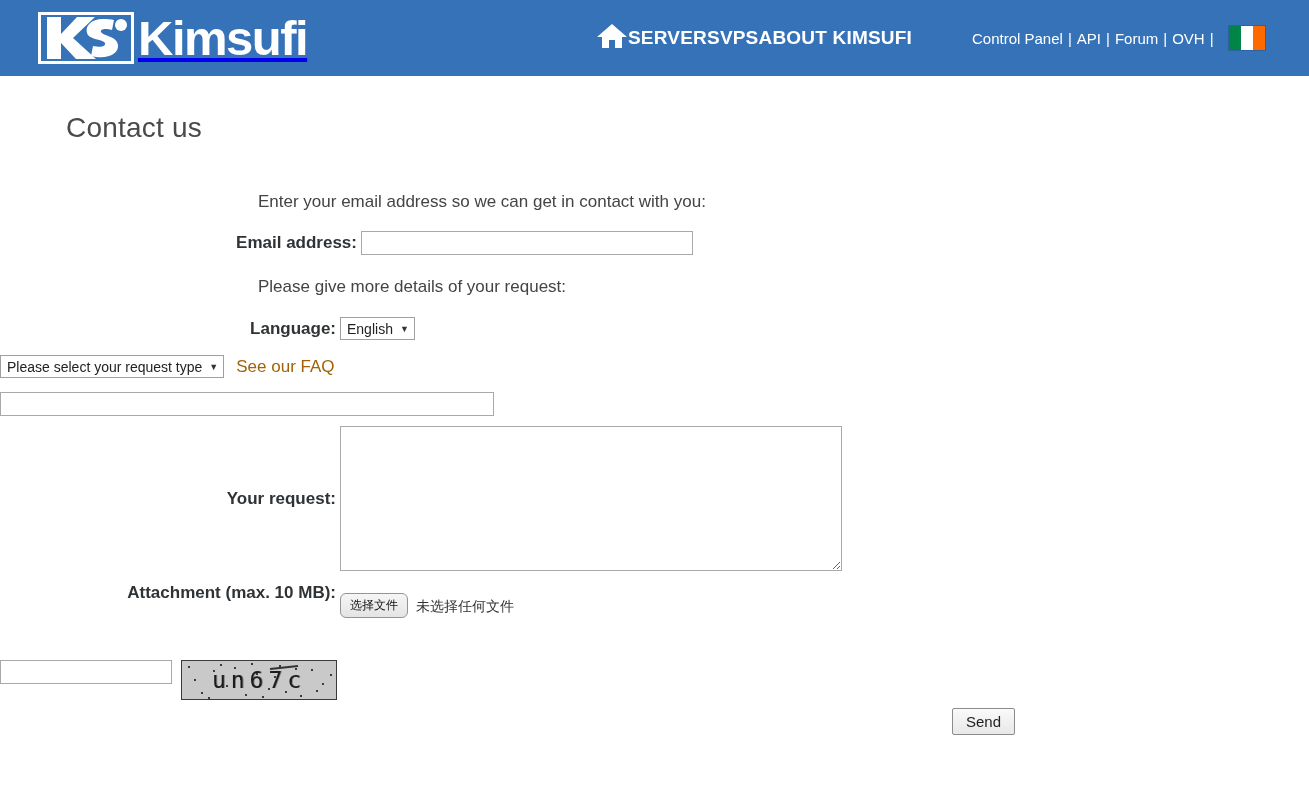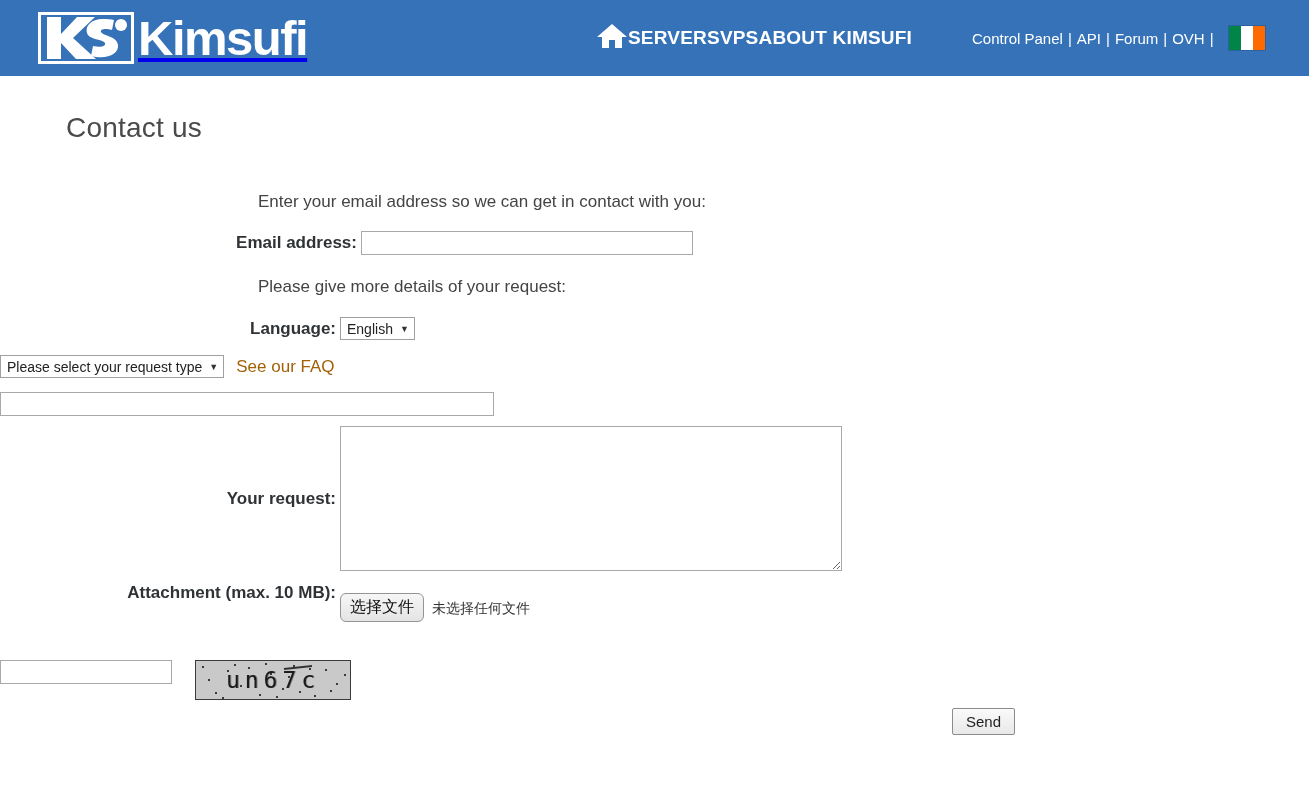--- a/index.html
+++ b/index.html
@@ -182,37 +182,37 @@
   #attach-label-cell {
     width: 340px; text-align: right;
     font-size: 17px; font-weight: bold; color: #2f3336;
     line-height: 23px; padding-right: 4px;
     margin-top: -12px;
   }
 
   #file-choose-btn {
     border: 1px solid #949494;
     background: linear-gradient(#f6f6f6, #e4e4e4);
-    font-size: 16px;
+    font-size: 12px;
     font-family: "Liberation Sans", sans-serif;
     padding: 3px 9px;
     color: #111;
     cursor: default;
     border-radius: 6px;
   }
   #file-status {
     font-size: 14px;
     color: #333;
     margin-left: 8px;
     line-height: 24px;
   }
 
   #captcha-image {
     width: 156px; height: 40px;
-    margin-left: 23px;
+    margin-left: 9px;
     border: 1px solid #3a3a3a;
     background: #7dd3fc;
     position: relative;
     overflow: hidden;
   }
   #captcha-image .noise { position: absolute; left:0; top:0; width:100%; height:100%; }
   #captcha-text {
     position: relative;
     display: block;
     text-align: center;

